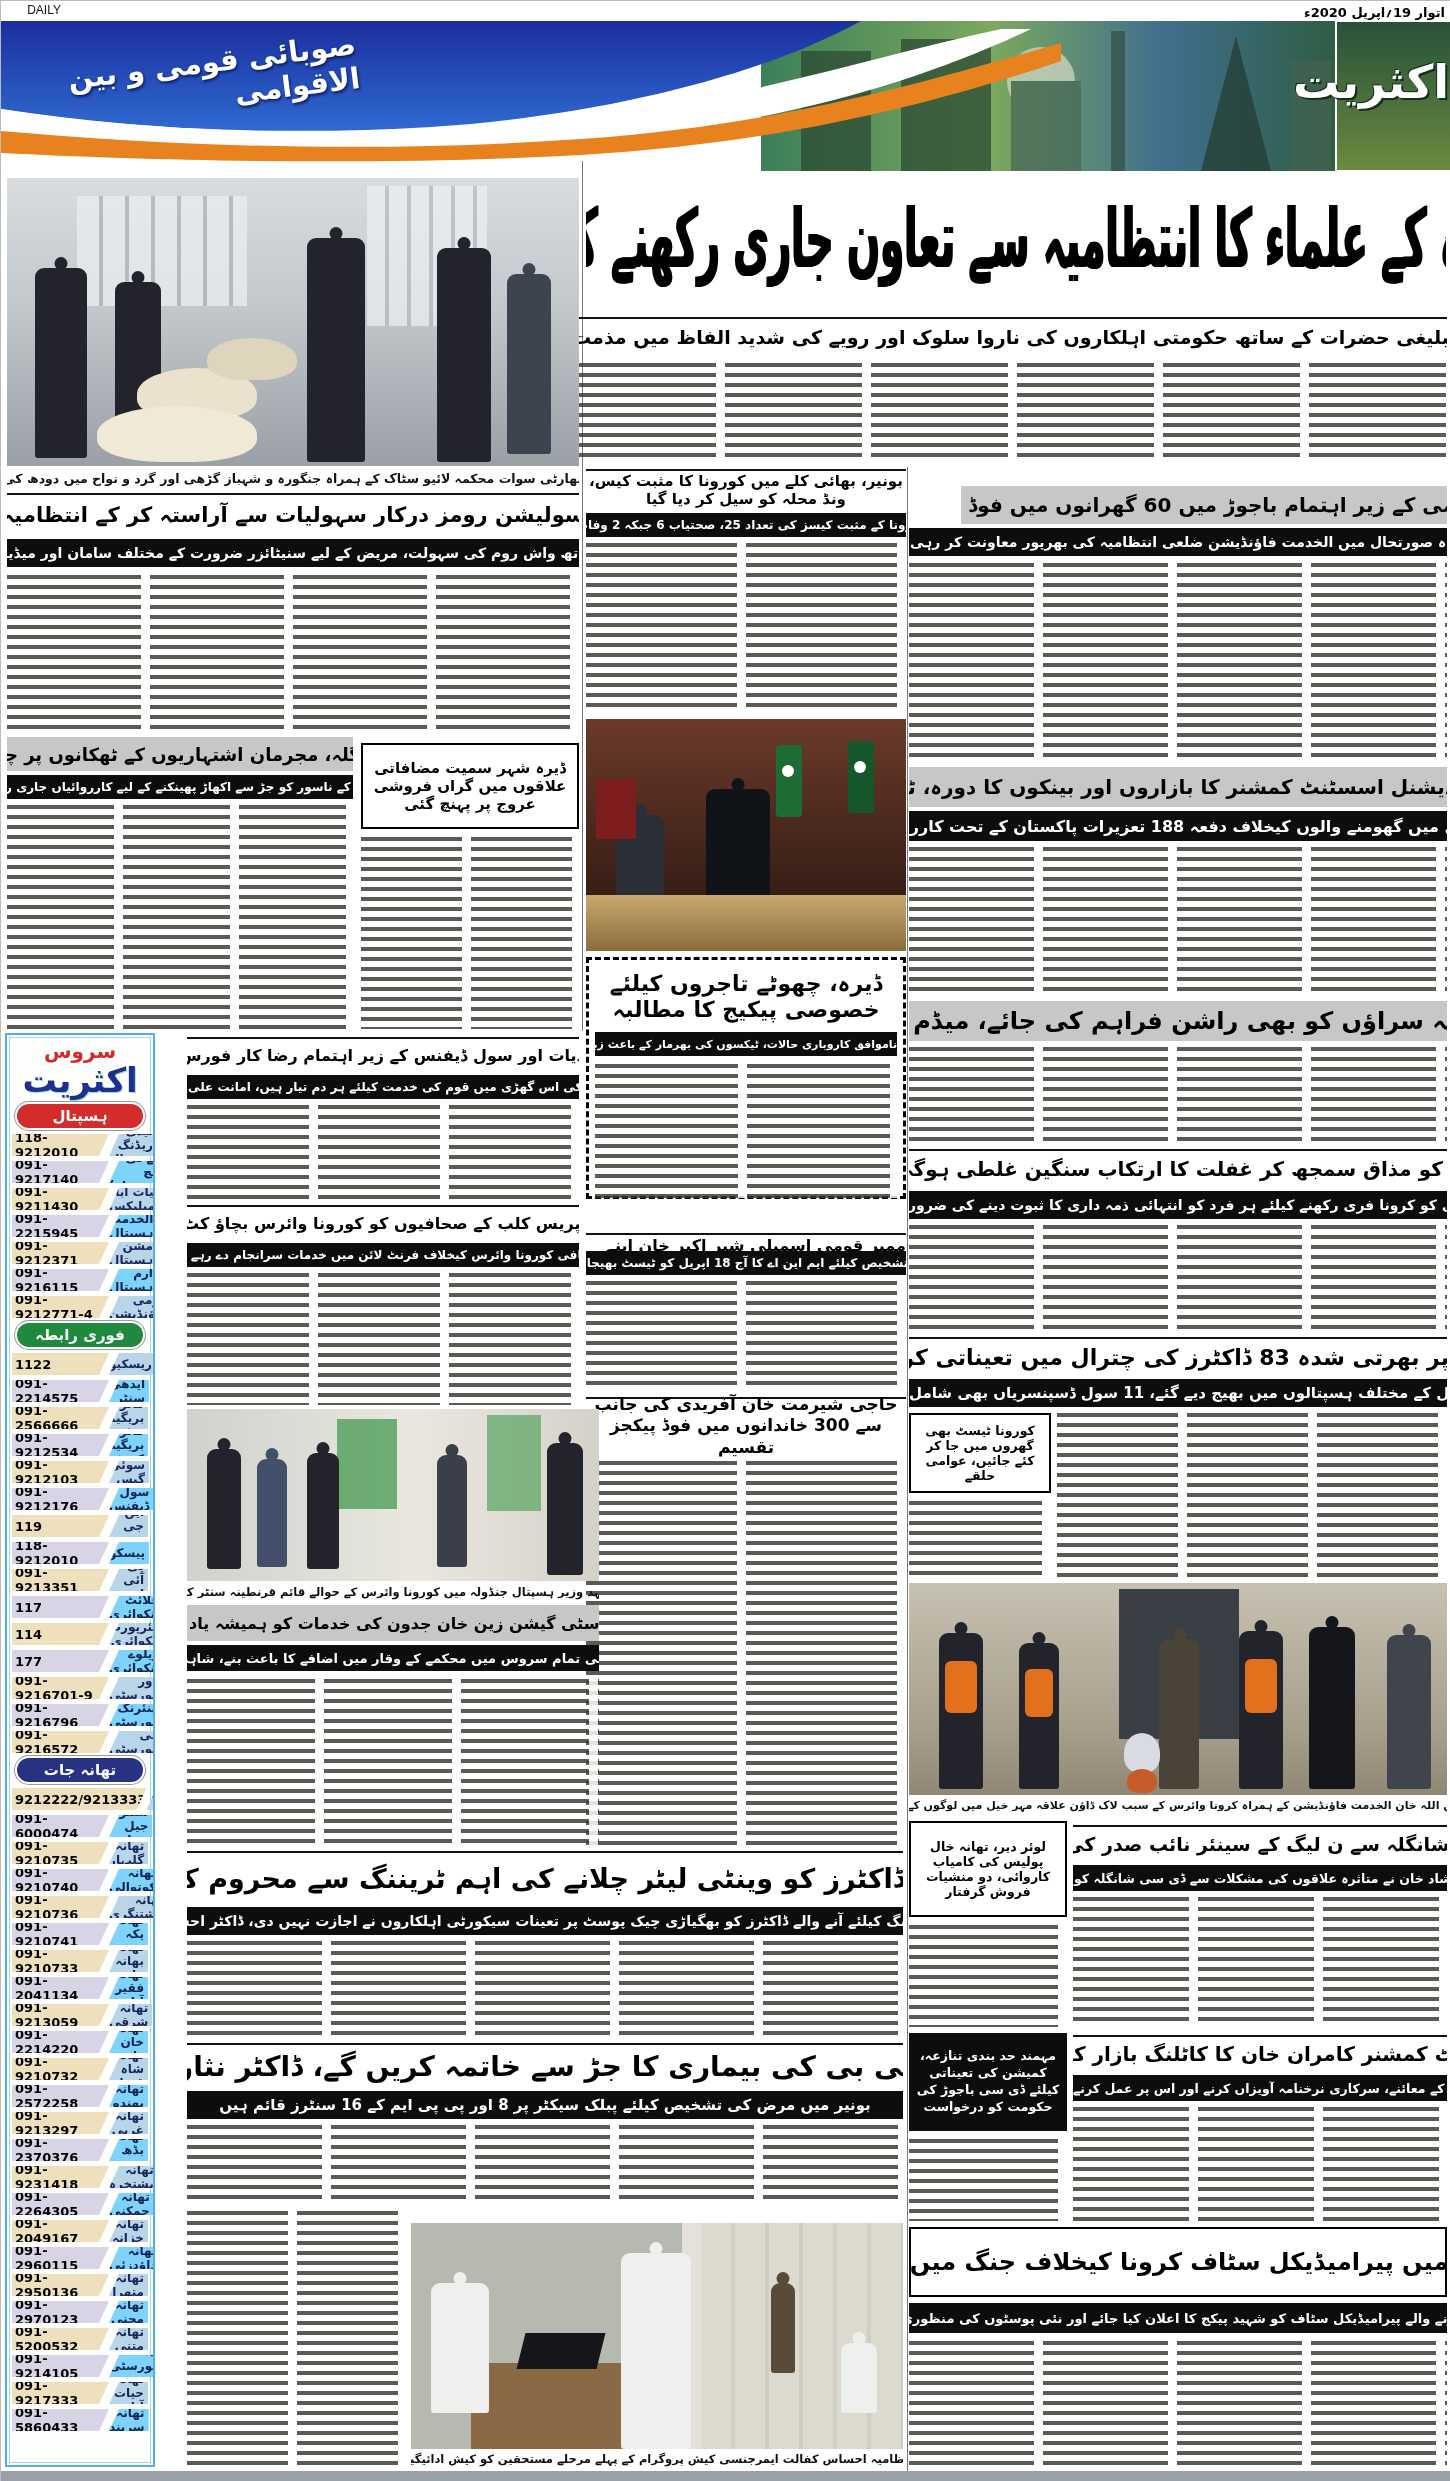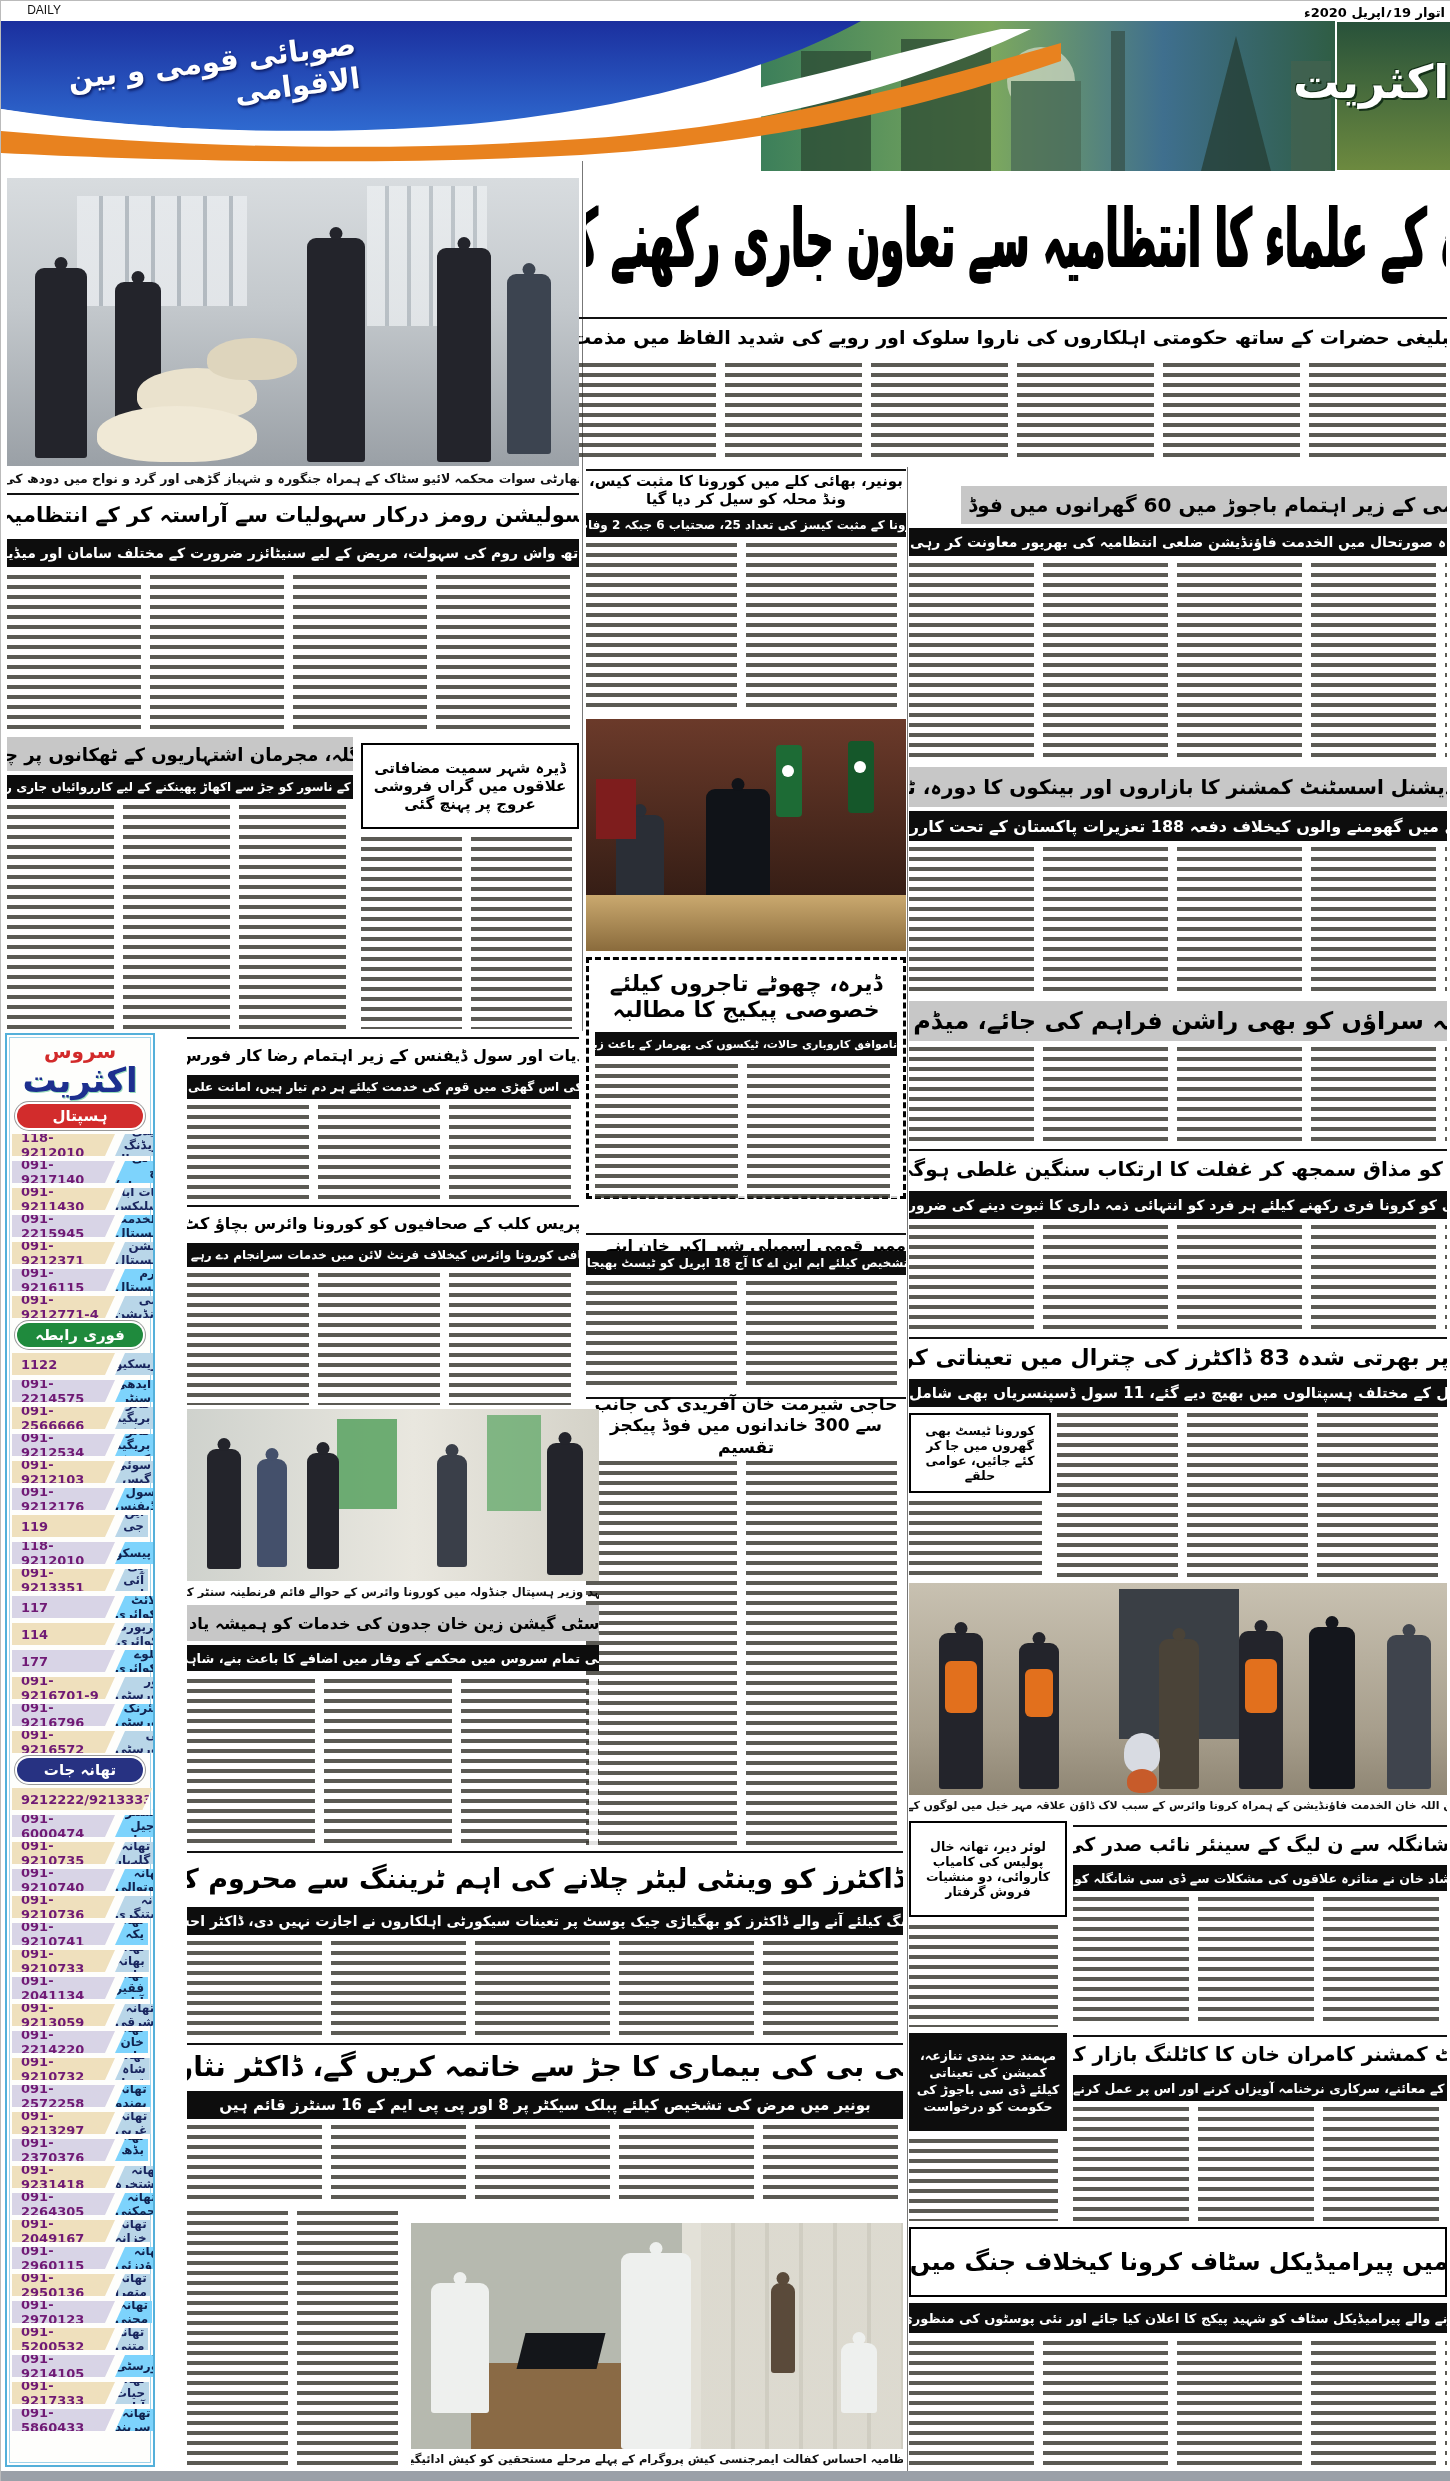--- a/index.html
+++ b/index.html
@@ -45,22 +45,22 @@
   #directory{border:2px solid #54b0da;box-shadow:0 0 0 2px #fff inset,0 0 0 3px #9ed3ea inset;
              background:#fefefc;padding:6px 5px 4px 5px;overflow:hidden;}
   .dir-logo{ text-align:center;margin-bottom:4px;}
   .dir-service{color:#d22a2a;font-weight:bold;font-size:20px;display:block;line-height:1;}
   .dir-brand{color:#1d2f8f;font-weight:bold;font-size:34px;display:block;line-height:1.15;
              text-shadow:1px 1px 0 #9db;}
   .dir-badge{width:118px;margin:4px auto 6px auto;color:#fff;font-weight:bold;font-size:15px;
              text-align:center;border-radius:12px;padding:3px 4px;direction:rtl;
              box-shadow:0 0 0 2px #fff,0 0 0 3px #999;}
   .dir-row{display:flex;height:22px;margin-bottom:5px;direction:ltr;}
-  .dir-num{flex:0 0 94px;font-weight:bold;font-size:13px;color:#701a75;display:flex;align-items:center;
-           padding-left:9px;background:#efe0bd;clip-path:polygon(0 0,100% 0,calc(100% - 10px) 100%,0 100%);}
+  .dir-num{flex:0 0 94px;font-weight:bold;font-size:13px;color:#000000;display:flex;align-items:center;
+           padding-left:3px;background:#efe0bd;clip-path:polygon(0 0,100% 0,calc(100% - 10px) 100%,0 100%);}
   .dir-label{flex:1;direction:rtl;font-size:12px;font-weight:bold;color:#19255e;display:flex;
              align-items:center;justify-content:flex-start;padding-right:4px;background:#b9d6e8;
              clip-path:polygon(10px 0,100% 0,100% 100%,0 100%);}
   .dir-row.alt .dir-num{background:#d8d4e6;}
   .dir-row.alt .dir-label{background:#7dd3fc;color:#10224f;}
 </style>
 </head>
 <body>
 
 <div id="page">

